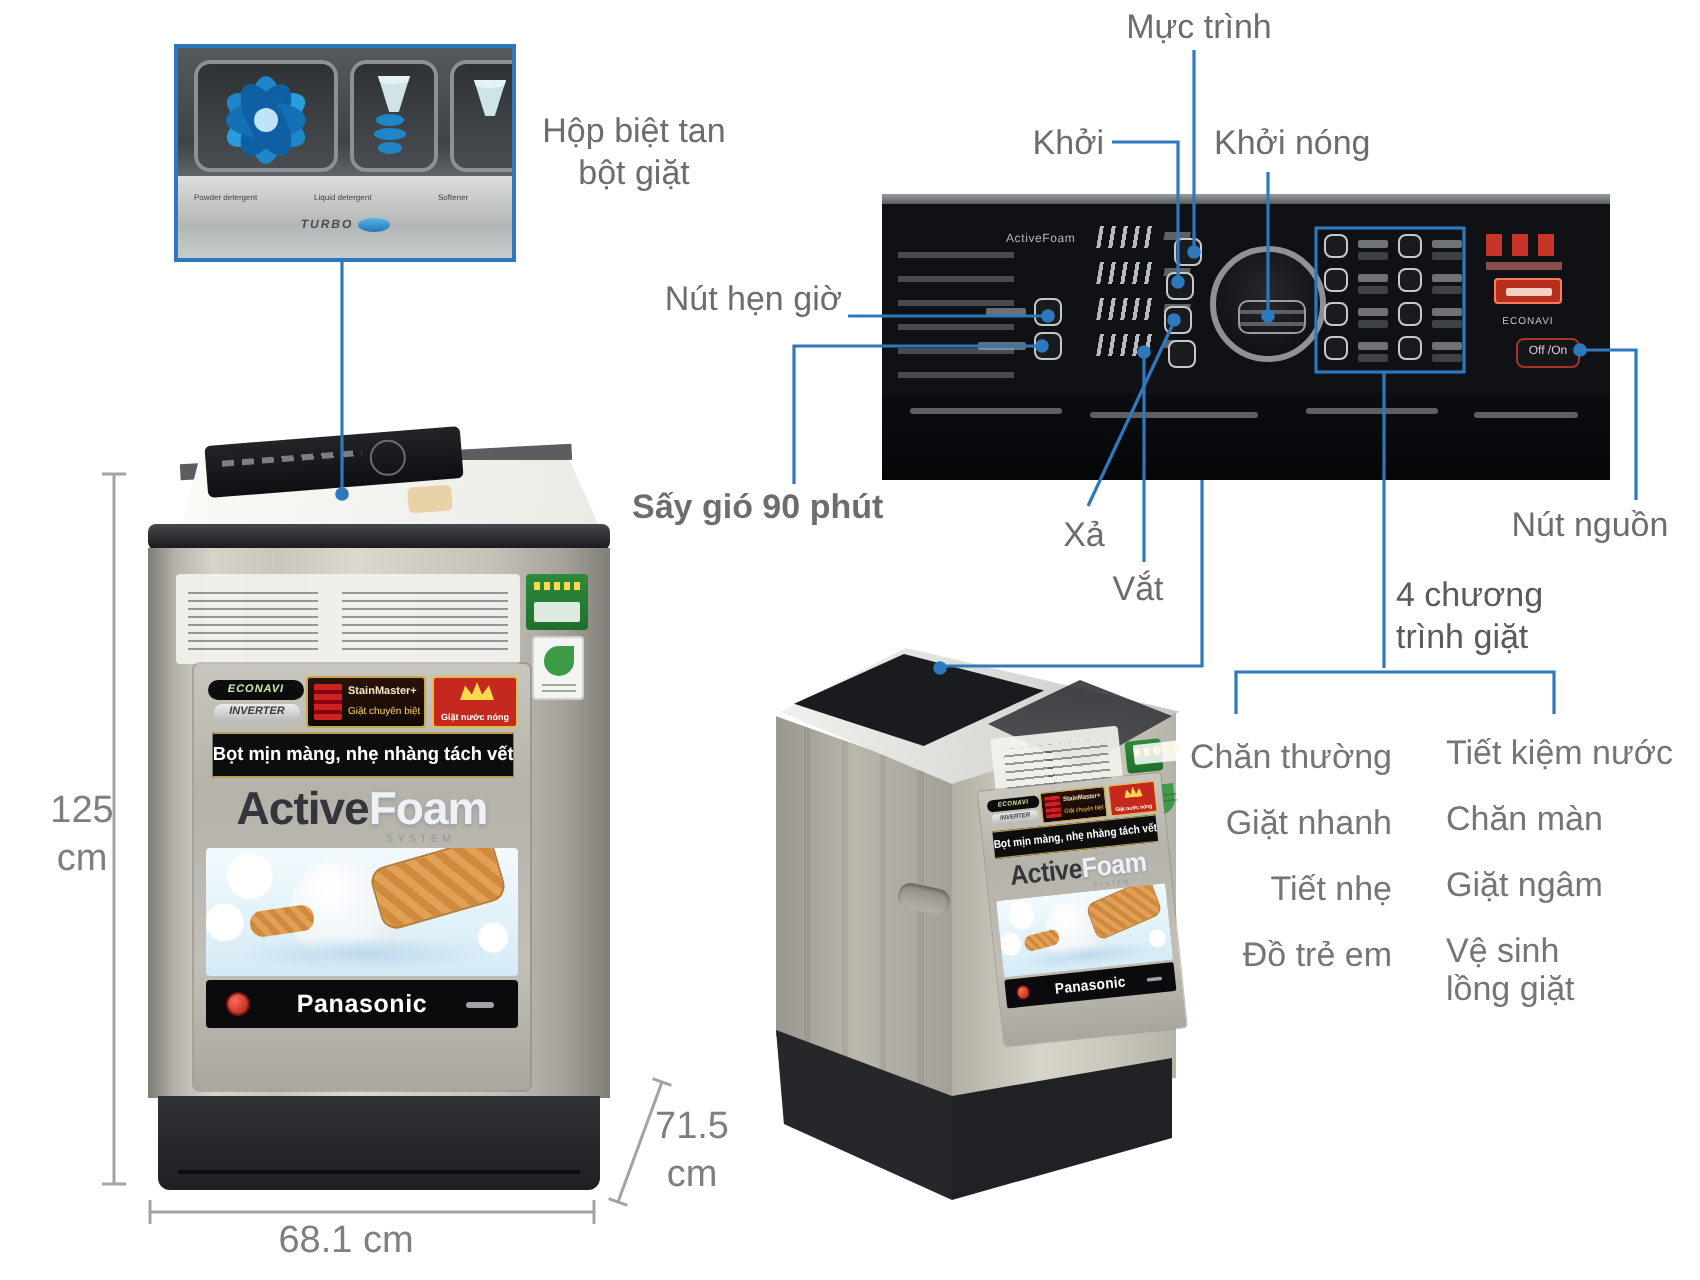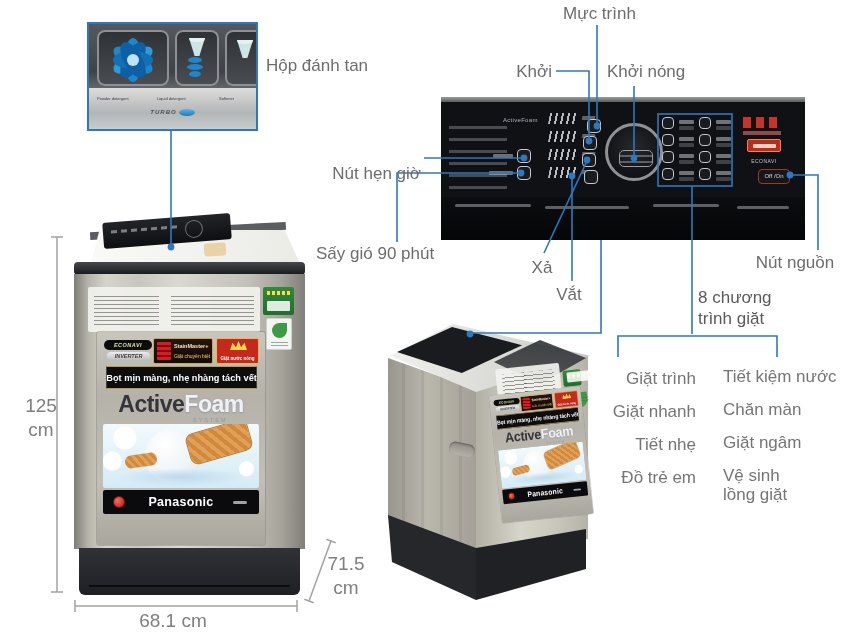--- a/index.html
+++ b/index.html
@@ -309,37 +309,38 @@
     <circle class="dot" cx="470" cy="334" r="3.4"></circle>
     <rect class="ln" x="658" y="114" width="74" height="72"></rect>
     <path class="ln" d="M692 186 V334"></path>
     <path class="ln" d="M618 357 V336 H777 V357"></path>
     <path class="dl" d="M57 237 V592 M51 237 H63 M51 592 H63"></path>
     <path class="dl" d="M75 606 H297 M75 600 V612 M297 600 V612"></path>
     <path class="dl" d="M309 601 L331 541 M304.3 599.3 L313.7 602.7 M326.3 539.3 L335.7 542.7"></path>
   </svg>
 
   <div class="lbl center" style="left:252px;top:55px;width:130px;">
-    <div>Hộp đánh tan</div>
+    <div>Hộp biệt tan</div>
+    <div>bột giặt</div>
   </div>
   <div class="lbl center" style="left:547px;top:3px;width:105px;">Mực trình</div>
   <div class="lbl right" style="left:500px;top:61px;width:52px;">Khởi</div>
   <div class="lbl" style="left:607px;top:61px;width:100px;">Khởi nóng</div>
-  <div class="lbl right" style="left:316px;top:163px;width:105px;">Nút hẹn giờ</div>
-  <div class="lbl" style="left:316px;top:243px;width:142px;">Sấy gió 90 phút</div>
+  <div class="lbl right" style="left:316px;top:139px;width:105px;">Nút hẹn giờ</div>
+  <div class="lbl" style="left:316px;top:243px;width:142px;font-weight:bold;">Sấy gió 90 phút</div>
   <div class="lbl center" style="left:522px;top:257px;width:40px;">Xả</div>
   <div class="lbl center" style="left:547px;top:284px;width:44px;">Vắt</div>
   <div class="lbl center" style="left:745px;top:252px;width:100px;">Nút nguồn</div>
   <div class="lbl dk" style="left:698px;top:287px;width:90px;">
-    <div>8 chương</div>
+    <div>4 chương</div>
     <div>trình giặt</div>
   </div>
 
   <div class="prog-col prog-left" style="left:570px;top:369px;width:126px;">
-    <div class="prog-item">Giặt trình</div>
+    <div class="prog-item">Chăn thường</div>
     <div class="prog-item">Giặt nhanh</div>
     <div class="prog-item">Tiết nhẹ</div>
     <div class="prog-item">Đồ trẻ em</div>
   </div>
   <div class="prog-col prog-right" style="left:723px;top:367px;width:132px;">
     <div class="prog-item">Tiết kiệm nước</div>
     <div class="prog-item">Chăn màn</div>
     <div class="prog-item">Giặt ngâm</div>
     <div class="prog-item">Vệ sinh lồng giặt</div>
   </div>

